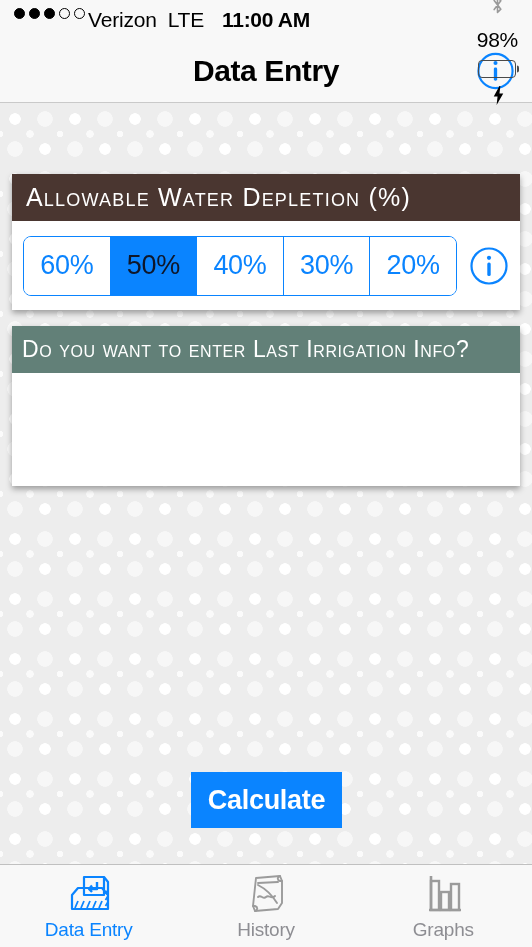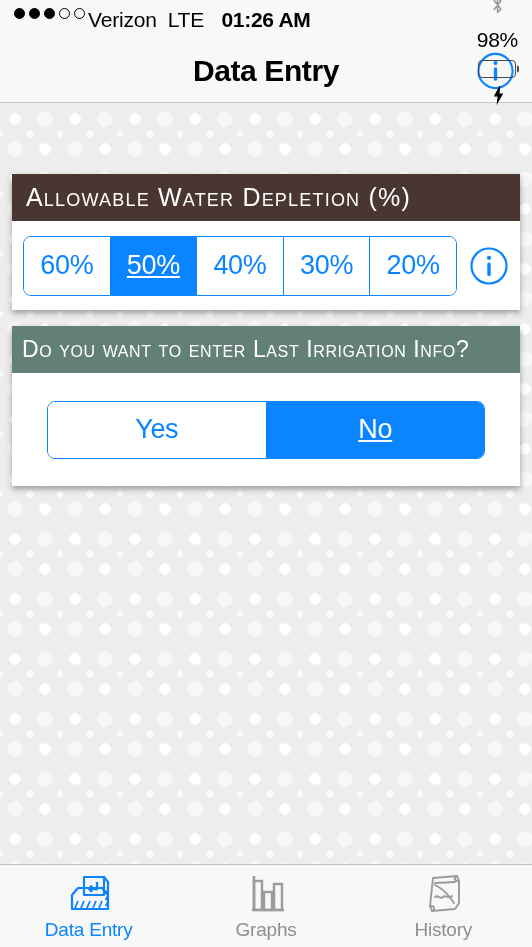--- a/index.html
+++ b/index.html
@@ -215,22 +215,21 @@
     color: #0a84ff;
     background: #fff;
     border-left: 1.6px solid #0a84ff;
     box-sizing: border-box;
     letter-spacing: -0.3px;
     white-space: nowrap;
   }
   .seg:first-child { border-left: none; }
   .seg.selected {
     background: #0a84ff;
-    color: #ffffff;
-    text-decoration: underline;
+    color: #0f172a;
   }
   #segmented-depletion {
     width: 432px;
     height: 58px;
   }
   #segmented-depletion .seg { font-size: 27px; }
   .seg-info {
     width: 40px; height: 40px;
     margin-left: 12px;
     flex: 0 0 auto;
@@ -304,21 +303,21 @@
         <span class="dot filled"></span>
         <span class="dot filled"></span>
         <span class="dot filled"></span>
         <span class="dot"></span>
         <span class="dot"></span>
       </div>
       <span class="carrier">Verizon</span>
       <span class="radio">LTE</span>
     </div>
 
-    <div class="sb-center">01:26 AM</div>
+    <div class="sb-center">11:00 AM</div>
 
     <div class="sb-right">
       <span>
         <svg width="20" height="20" viewBox="0 0 24 24" fill="#3a3a3a">
           <path d="M22 2L2 10.5l8.2 2.6 3 8.9L22 2z" fill="none" stroke="#3a3a3a" stroke-width="2" stroke-linejoin="round"></path>
         </svg>
       </span>
       <span>
         <svg width="19" height="19" viewBox="0 0 24 24">
           <circle cx="12" cy="13" r="8.5" fill="#1c1c1c"></circle>
@@ -371,28 +370,23 @@
             <circle cx="20" cy="20" r="17.5" fill="none" stroke="#0a84ff" stroke-width="2.2"></circle>
             <circle cx="20" cy="11.8" r="2.1" fill="#0a84ff"></circle>
             <rect x="18.3" y="16.5" width="3.4" height="13.5" rx="1.5" fill="#0a84ff"></rect>
           </svg>
         </span>
       </div>
     </div>
 
     <div class="card" id="card-irrigation">
       <div class="card-header" id="header-irrigation">Do you want to enter Last Irrigation Info?</div>
-      <div class="card-body">
-        <div class="segmented" id="segmented-yesno">
-          <div class="seg">Yes</div>
-          <div class="seg selected">No</div>
-        </div>
-      </div>
-    </div>
-
+    </div>
+
+    <button id="calculate-button">Calculate</button>
   </div>
 
   <div class="tabbar">
 
     <div class="tab active">
       <span class="tab-icon">
         <svg width="50" height="44" viewBox="0 0 50 44">
           <g fill="none" stroke="#0a84ff" stroke-width="2.2" stroke-linejoin="round">
             <path d="M8 22 L14 15 L38 15 L44 22 L44 36 L8 36 Z"></path>
             <path d="M20 4 L40 4 L40 22 L20 22 Z"></path>
@@ -403,43 +397,43 @@
             <path d="M11 35 L14 28 M17 35 L20 28 M23 35 L26 28 M29 35 L32 28 M35 35 L38 28"></path>
             <path d="M41.5 21 L44 17 M41.5 27 L44 23 M41.5 33 L44 29"></path>
           </g>
         </svg>
       </span>
       <span class="tab-label">Data Entry</span>
     </div>
 
     <div class="tab">
       <span class="tab-icon">
-        <svg width="46" height="44" viewBox="0 0 46 44">
-          <g fill="none" stroke="#9b9b9b" stroke-width="2.4">
-            <path d="M11 3 L11 37" stroke-width="2.6"></path>
-            <rect x="11" y="8" width="8" height="29"></rect>
-            <rect x="21" y="19" width="8" height="18"></rect>
-            <rect x="31" y="11" width="8" height="26"></rect>
-            <path d="M9 37 L41 37"></path>
-          </g>
-        </svg>
-      </span>
-      <span class="tab-label">Graphs</span>
-    </div>
-
-    <div class="tab">
-      <span class="tab-icon">
         <svg width="48" height="44" viewBox="0 0 48 44">
           <g fill="none" stroke="#9b9b9b" stroke-width="1.9" stroke-linejoin="round" stroke-linecap="round">
             <path d="M14 5 L38 3 L40 8 L40 30 L36 36 L13 38 L11 33 Z"></path>
             <path d="M38 3 C35 4 35 7 38 8 L40 8"></path>
             <path d="M13 38 C16 37 16 34 13 33 L11 33"></path>
             <path d="M16 10 L36 9"></path>
             <path d="M16 12 C24 16 30 22 35 30"></path>
             <path d="M16 24 C19 21 21 27 24 24 C27 21 29 27 33 23"></path>
           </g>
         </svg>
       </span>
       <span class="tab-label">History</span>
     </div>
+
+    <div class="tab">
+      <span class="tab-icon">
+        <svg width="46" height="44" viewBox="0 0 46 44">
+          <g fill="none" stroke="#9b9b9b" stroke-width="2.4">
+            <path d="M11 3 L11 37" stroke-width="2.6"></path>
+            <rect x="11" y="8" width="8" height="29"></rect>
+            <rect x="21" y="19" width="8" height="18"></rect>
+            <rect x="31" y="11" width="8" height="26"></rect>
+            <path d="M9 37 L41 37"></path>
+          </g>
+        </svg>
+      </span>
+      <span class="tab-label">Graphs</span>
+    </div>
   </div>
 
 </div>
 
 </body></html>

